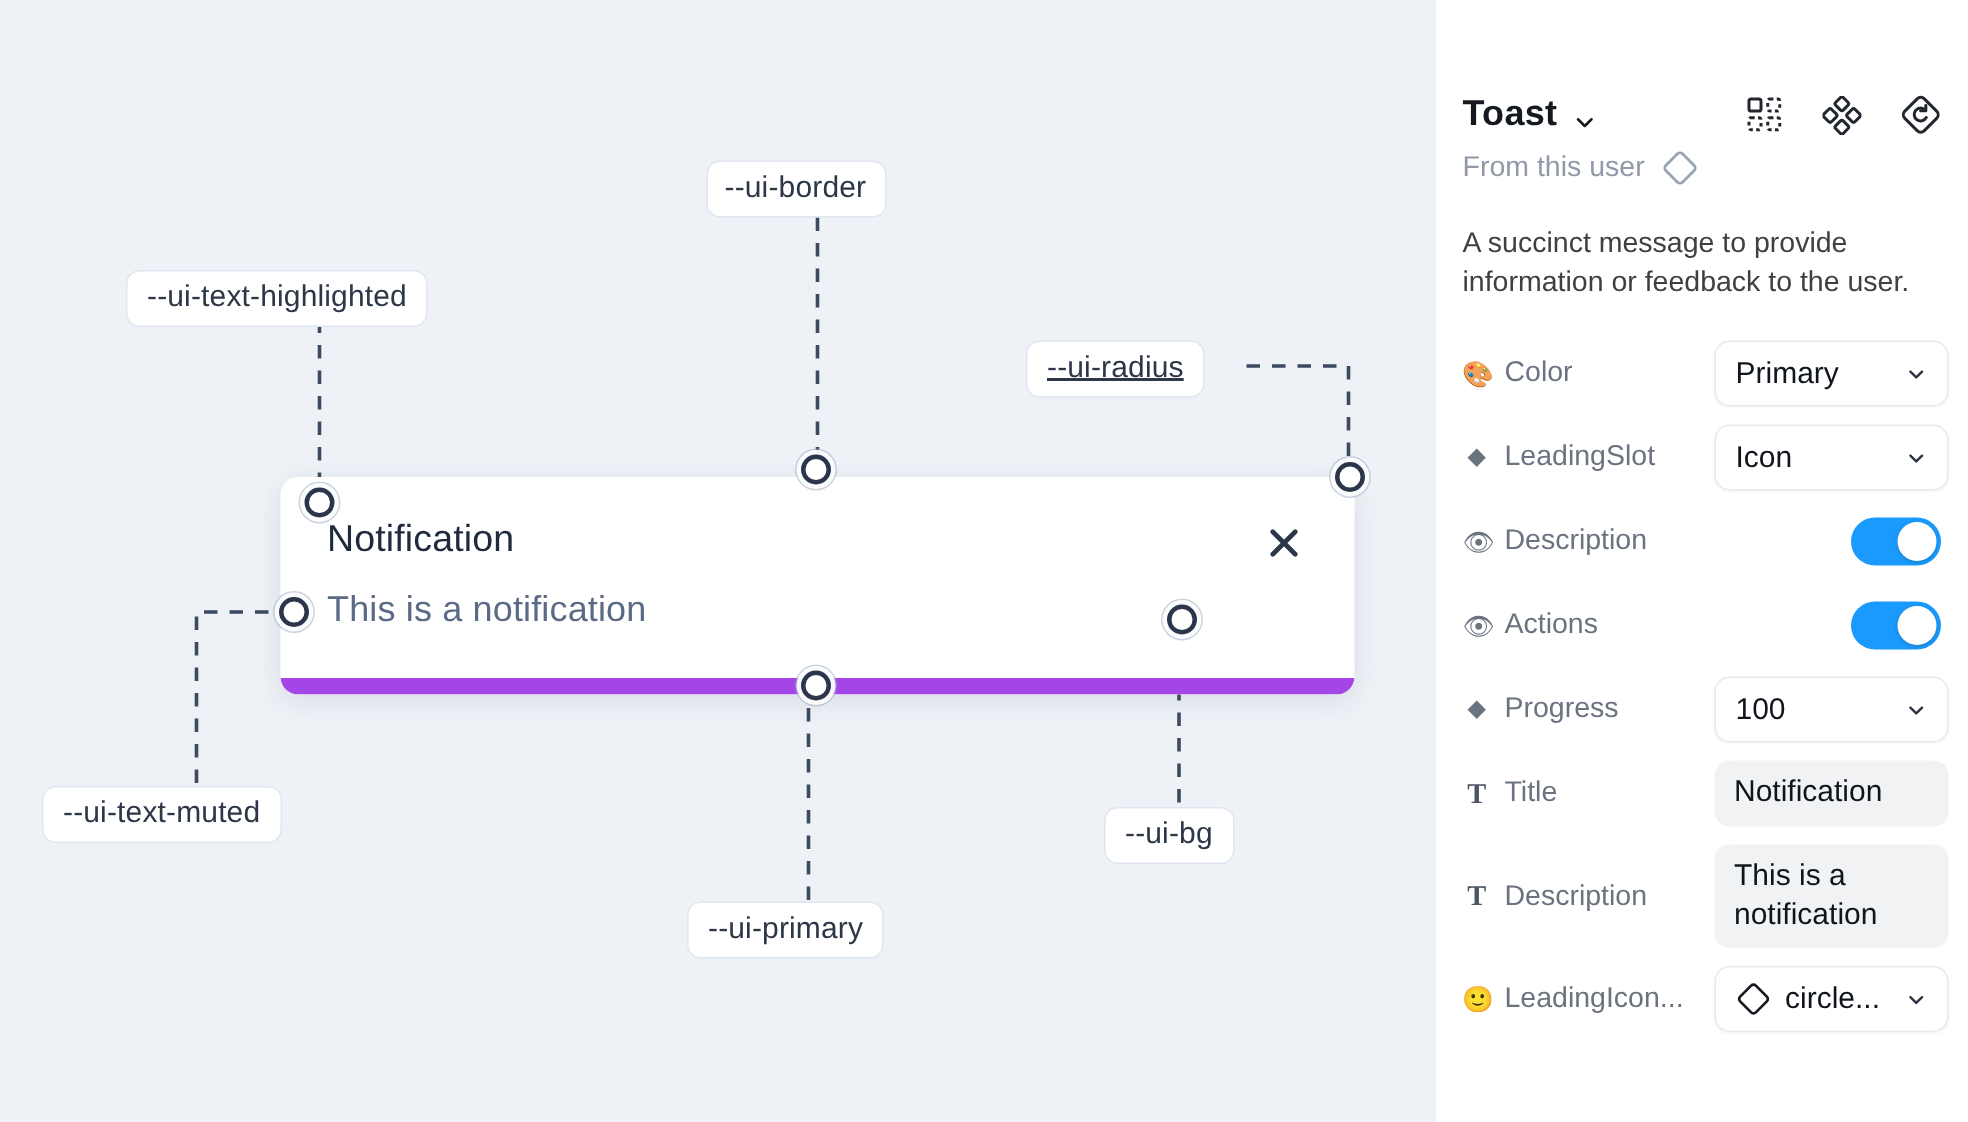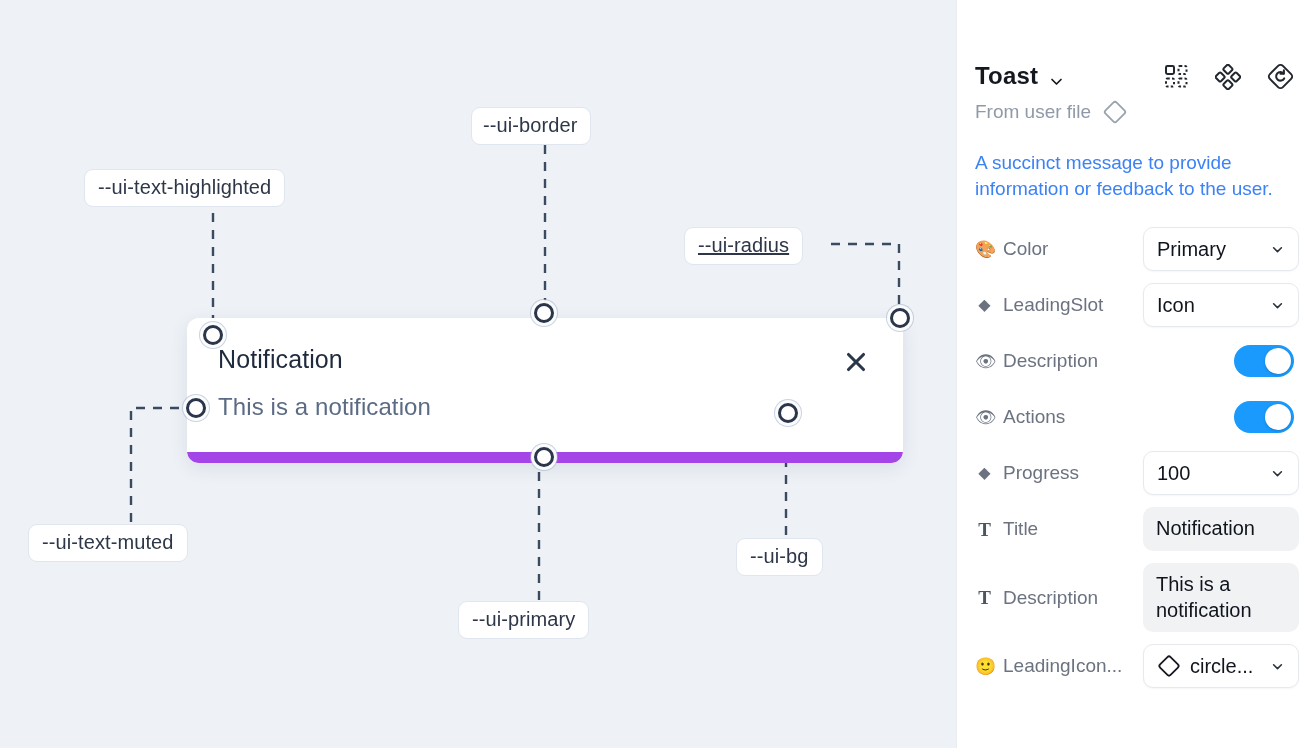--- a/index.html
+++ b/index.html
@@ -103,21 +103,21 @@
 
   #from-file-row {
     display: flex; align-items: center; gap: 11px;
     margin-top: 8px; height: 28px;
   }
   #from-file-label { font-size: 19px; color: #9099a8; }
 
   #panel-desc {
     margin-top: 24px;
     font-size: 19px; line-height: 1.35;
-    color: #3b82f6;
+    color: #404040;
     width: 332px;
   }
 
   
   #prop-list { margin-top: 26px; }
   .prop-row {
     display: flex; align-items: center;
     min-height: 44px;
     margin-bottom: 12px;
   }
@@ -189,21 +189,21 @@
         <path d="M831,244 L899,244 L899,311"></path>
 
         <path d="M131,522 L131,408 L190,408"></path>
 
         <path d="M539,600 L539,463"></path>
 
         <path d="M786,535 L786,419"></path>
       </g>
     </svg>
 
-    <div class="token-pill" style="left:84px; top:169px;">--ui-text-highlighted</div>
+    <div class="token-pill" style="left:84px; top:180px;">--ui-text-highlighted</div>
 
     <div class="token-pill" style="left:471px; top:107px;padding-left:11px;">--ui-border</div>
 
     <div class="token-pill" style="left:684px; top:227px;text-decoration:underline;">--ui-radius</div>
 
     <div class="token-pill" style="left:28px; top:524px;">--ui-text-muted</div>
 
     <div class="token-pill" style="left:458px; top:601px;">--ui-primary</div>
 
     <div class="token-pill" style="left:736px; top:538px;">--ui-bg</div>
@@ -260,21 +260,21 @@
           <svg width="27" height="27" viewBox="0 0 27 27" fill="none">
             <rect x="4.3" y="4.3" width="18.4" height="18.4" rx="3.4" transform="rotate(45 13.5 13.5)" stroke="#22262e" stroke-width="2"></rect>
             <path d="M16.6 10.4 A4.3 4.3 0 1 0 17.2 15.4" stroke="#22262e" stroke-width="2" stroke-linecap="round" fill="none"></path>
             <path d="M16.9 7.2 L16.9 10.8 L13.4 10.8" stroke="#22262e" stroke-width="2" stroke-linecap="round" stroke-linejoin="round" fill="none"></path>
           </svg>
         </div>
       </div>
     </div>
 
     <div id="from-file-row">
-      <span id="from-file-label">From user file</span>
+      <span id="from-file-label">From this user</span>
       <span style="display:flex;align-items:center;">
         <svg width="26" height="26" viewBox="0 0 26 26" fill="none">
           <rect x="5.1" y="5.1" width="15.8" height="15.8" rx="2.4" transform="rotate(45 13 13)" stroke="#9aa3b0" stroke-width="1.8"></rect>
         </svg>
       </span>
     </div>
 
     <div id="panel-desc">A succinct message to provide information or feedback to the user.</div>
 
     <div id="prop-list">

